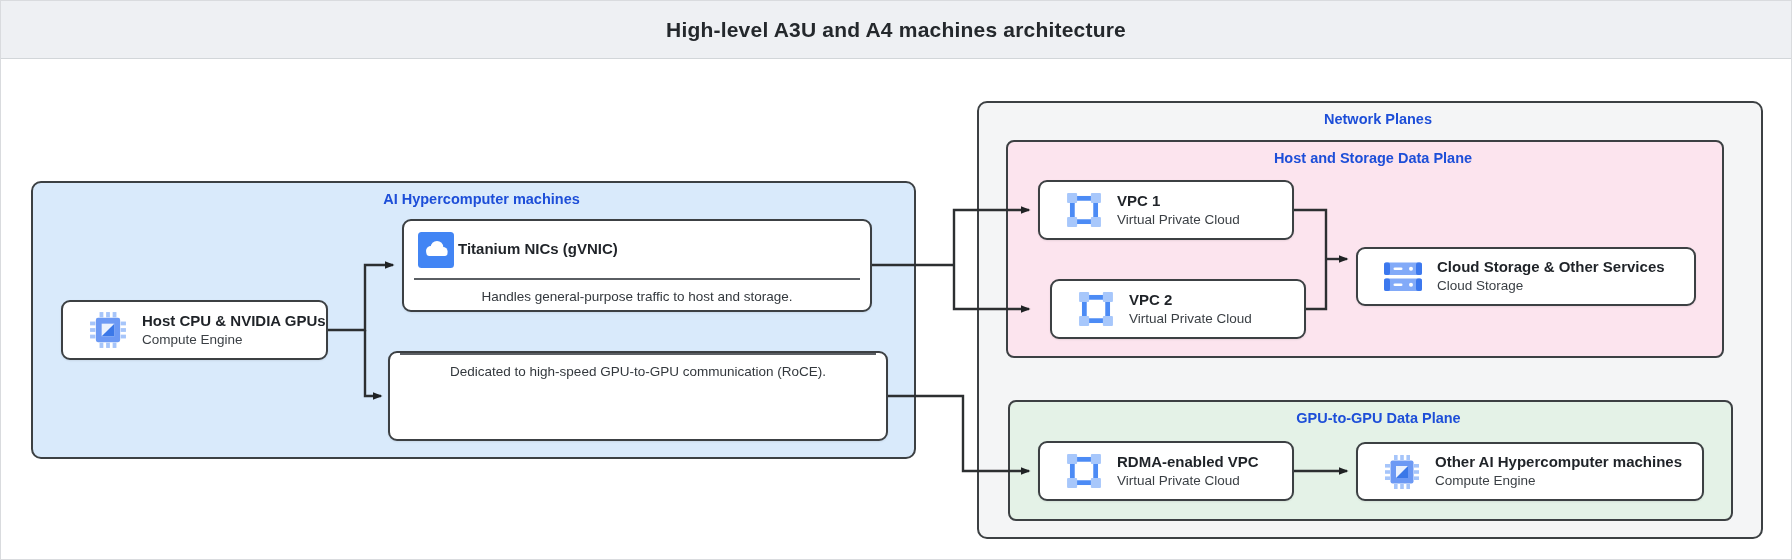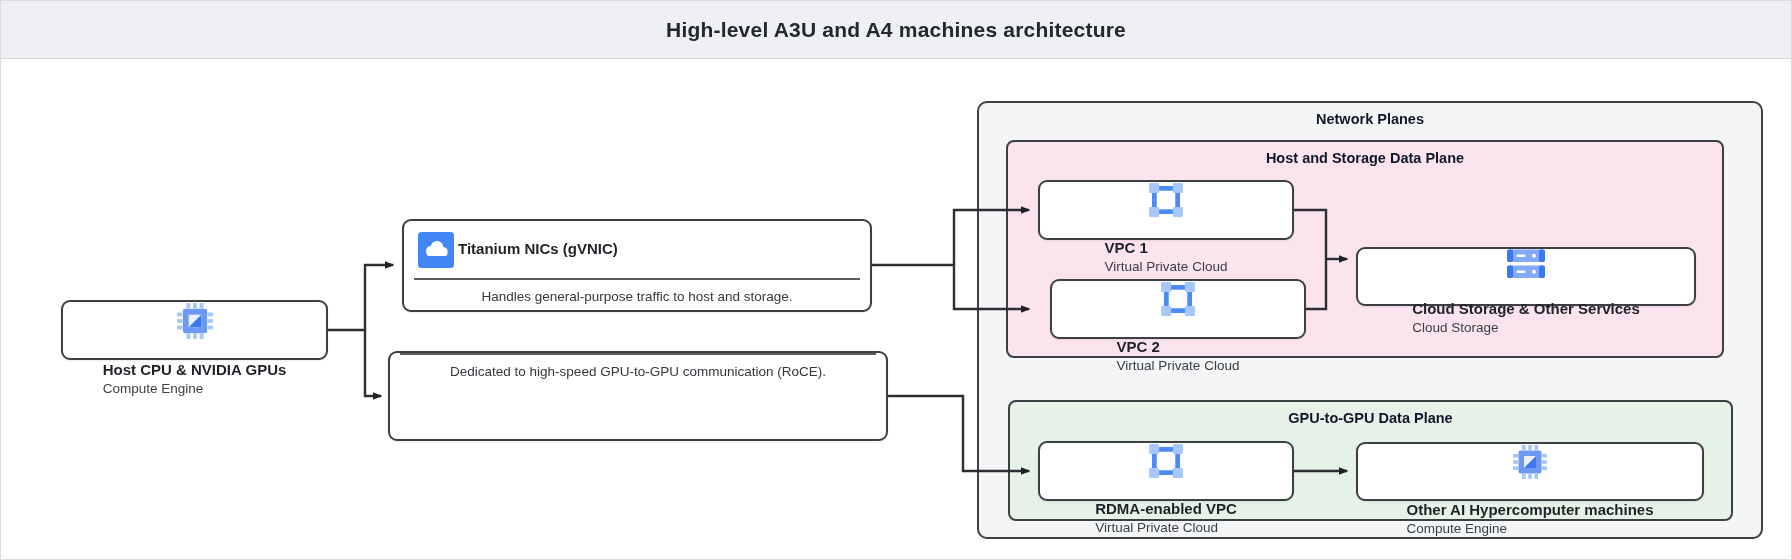--- a/index.html
+++ b/index.html
@@ -10,35 +10,35 @@
   }
   .header{
     position:absolute;left:0;top:0;width:100%;height:57px;
     background:#eef0f3;border-bottom:1px solid #d2d6d9;
     display:flex;align-items:center;justify-content:center;z-index:4;
   }
   .header h1{margin:0;font-size:21px;font-weight:700;color:#24282c;letter-spacing:.2px;}
 
   .group{position:absolute;box-sizing:border-box;border:2px solid #3c4043;z-index:1;}
   .group-title{position:absolute;top:8px;left:0;width:100%;text-align:center;
-    font-size:14.5px;font-weight:700;color:#0f172a;}
+    font-size:14.5px;font-weight:700;color:#1d4ed8;padding-left:8px;}
 
   .g-machines{left:30px;top:180px;width:885px;height:278px;background:#d9eafb;border-radius:10px;}
   .g-planes{left:976px;top:100px;width:786px;height:438px;background:#f4f5f6;border-radius:10px;}
   .g-hostplane{left:1005px;top:139px;width:718px;height:218px;background:#fce4ee;border-radius:8px;}
   .g-gpuplane{left:1007px;top:399px;width:725px;height:121px;background:#e4f2e7;border-radius:8px;}
 
   svg.wires{position:absolute;left:0;top:0;z-index:2;pointer-events:none;}
 
   .node{
     position:absolute;box-sizing:border-box;background:#ffffff;
     border:2px solid #3c4043;border-radius:9px;z-index:3;
     box-shadow:0 1px 2px rgba(0,0,0,.08);
   }
-  .node-flex{display:flex;align-items:center;gap:21px;padding:0 14px;flex-direction:column;}
+  .node-flex{display:flex;align-items:center;gap:15px;padding:0 26px;}
   .node .t{font-size:15px;font-weight:700;color:#1f2328;line-height:1.25;white-space:nowrap;}
   .node .s{font-size:13.5px;font-weight:400;color:#3a3f44;line-height:1.3;white-space:nowrap;}
 
   .n-hostcpu{left:60px;top:299px;width:267px;height:60px;}
   .n-titanium{left:401px;top:218px;width:470px;height:93px;}
   .n-cx7{left:387px;top:350px;width:500px;height:90px;}
   .n-vpc1{left:1037px;top:179px;width:256px;height:60px;}
   .n-vpc2{left:1037px;top:278px;width:256px;height:60px;margin-left:12px;}
   .n-storage{left:1355px;top:246px;width:340px;height:59px;}
   .n-rdma{left:1037px;top:440px;width:256px;height:60px;}
@@ -52,20 +52,23 @@
 </style>
 </head>
 <body>
 
 <div class="canvas">
 
   <div class="header">
     <h1>High-level A3U and A4 machines architecture</h1>
   </div>
 
+  <div class="group g-machines">
+    <div class="group-title">AI Hypercomputer machines</div>
+  </div>
 
   <div class="group g-planes">
     <div class="group-title">Network Planes</div>
   </div>
 
   <div class="group g-hostplane">
     <div class="group-title">Host and Storage Data Plane</div>
   </div>
 
   <div class="group g-gpuplane">

